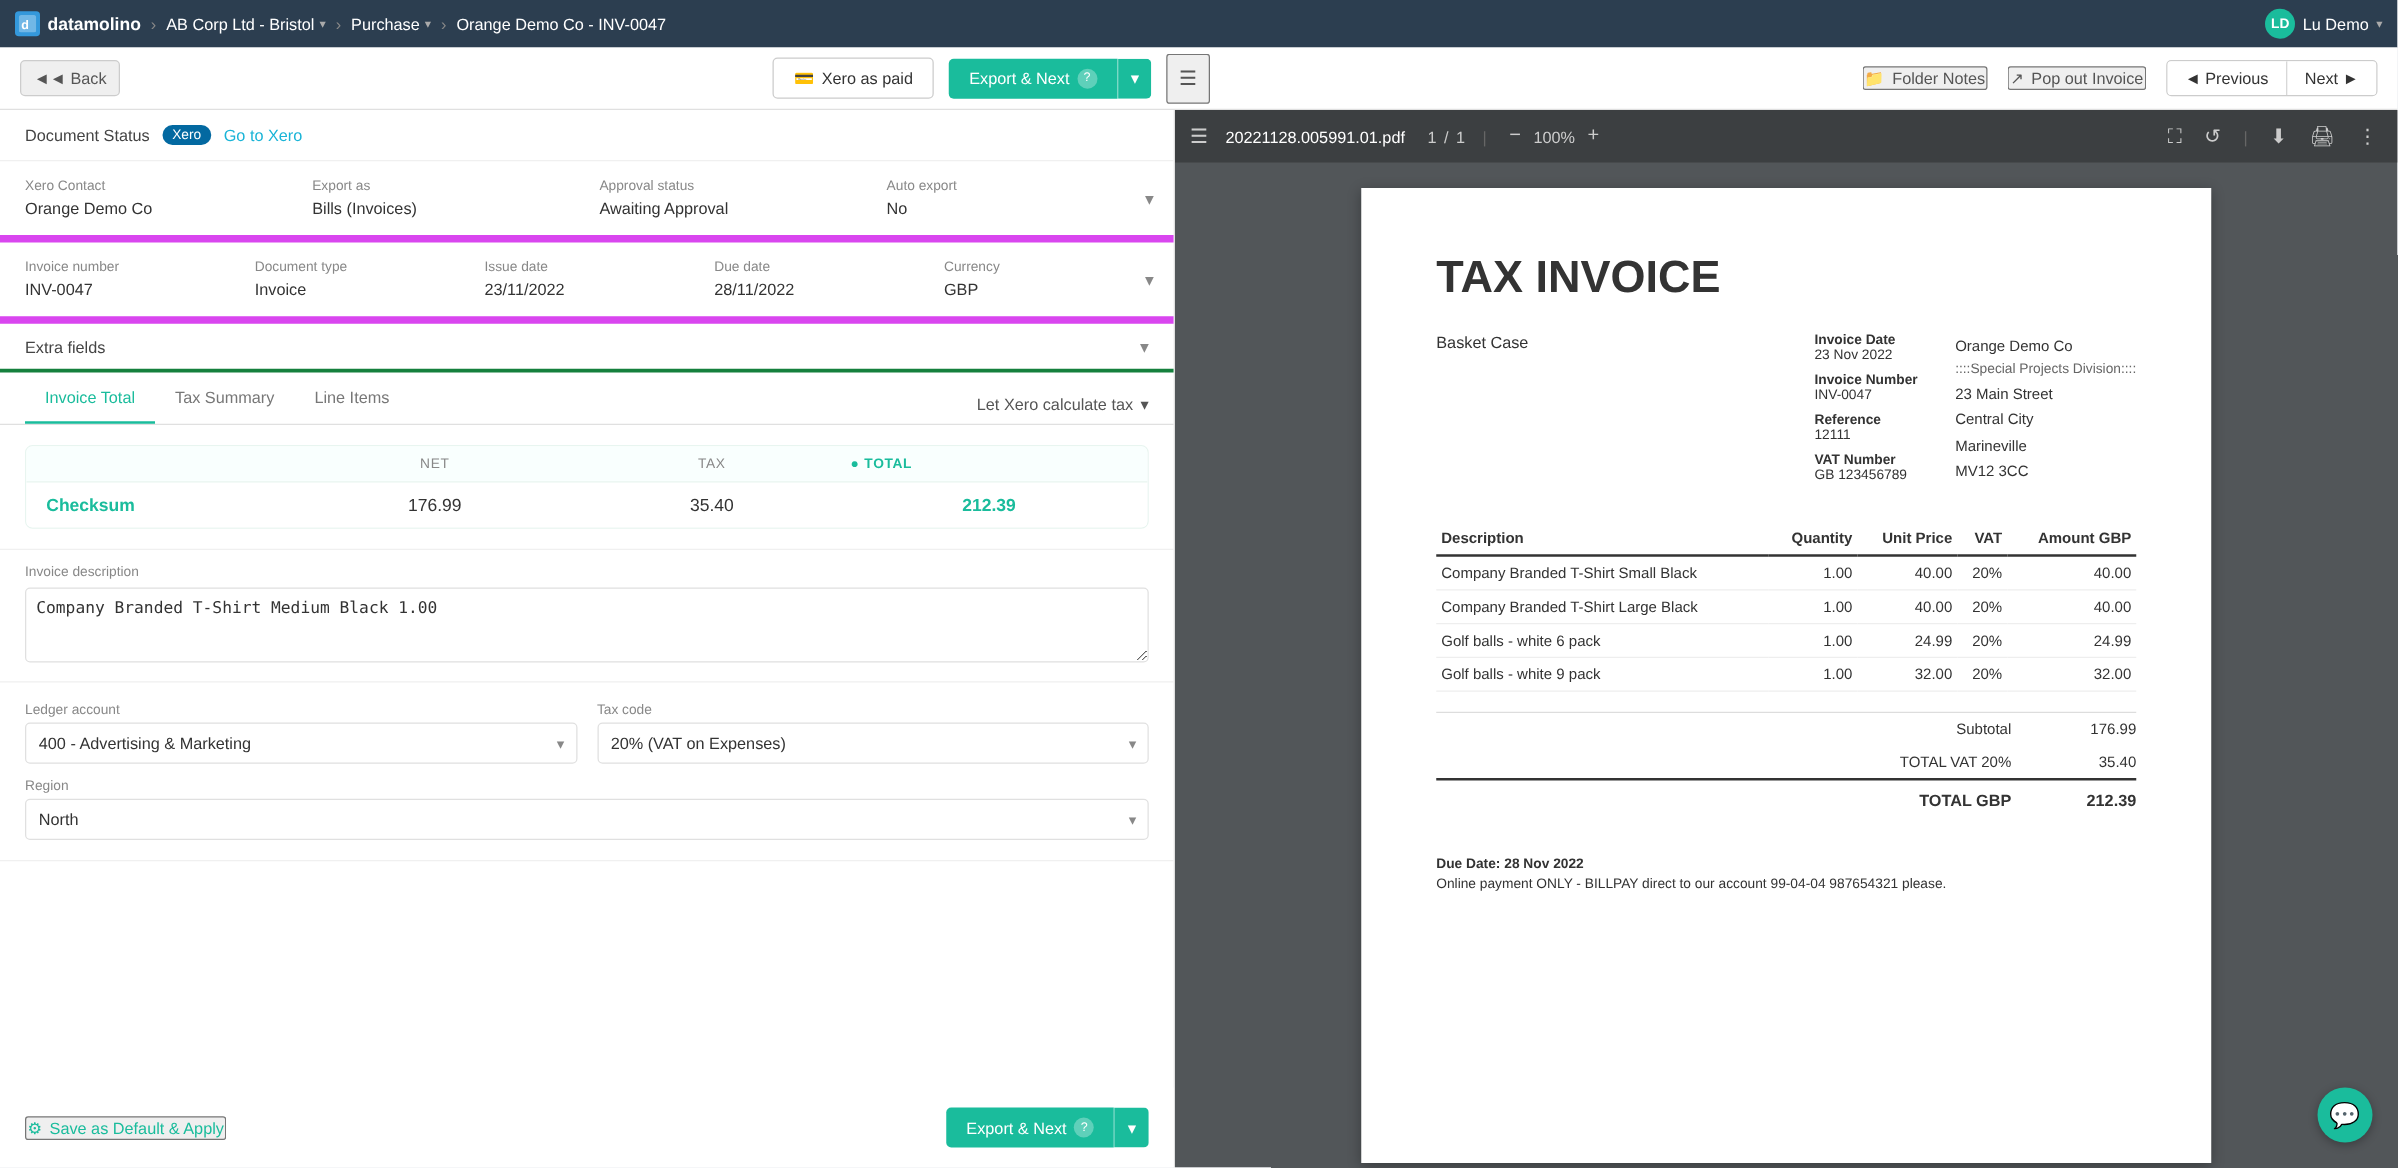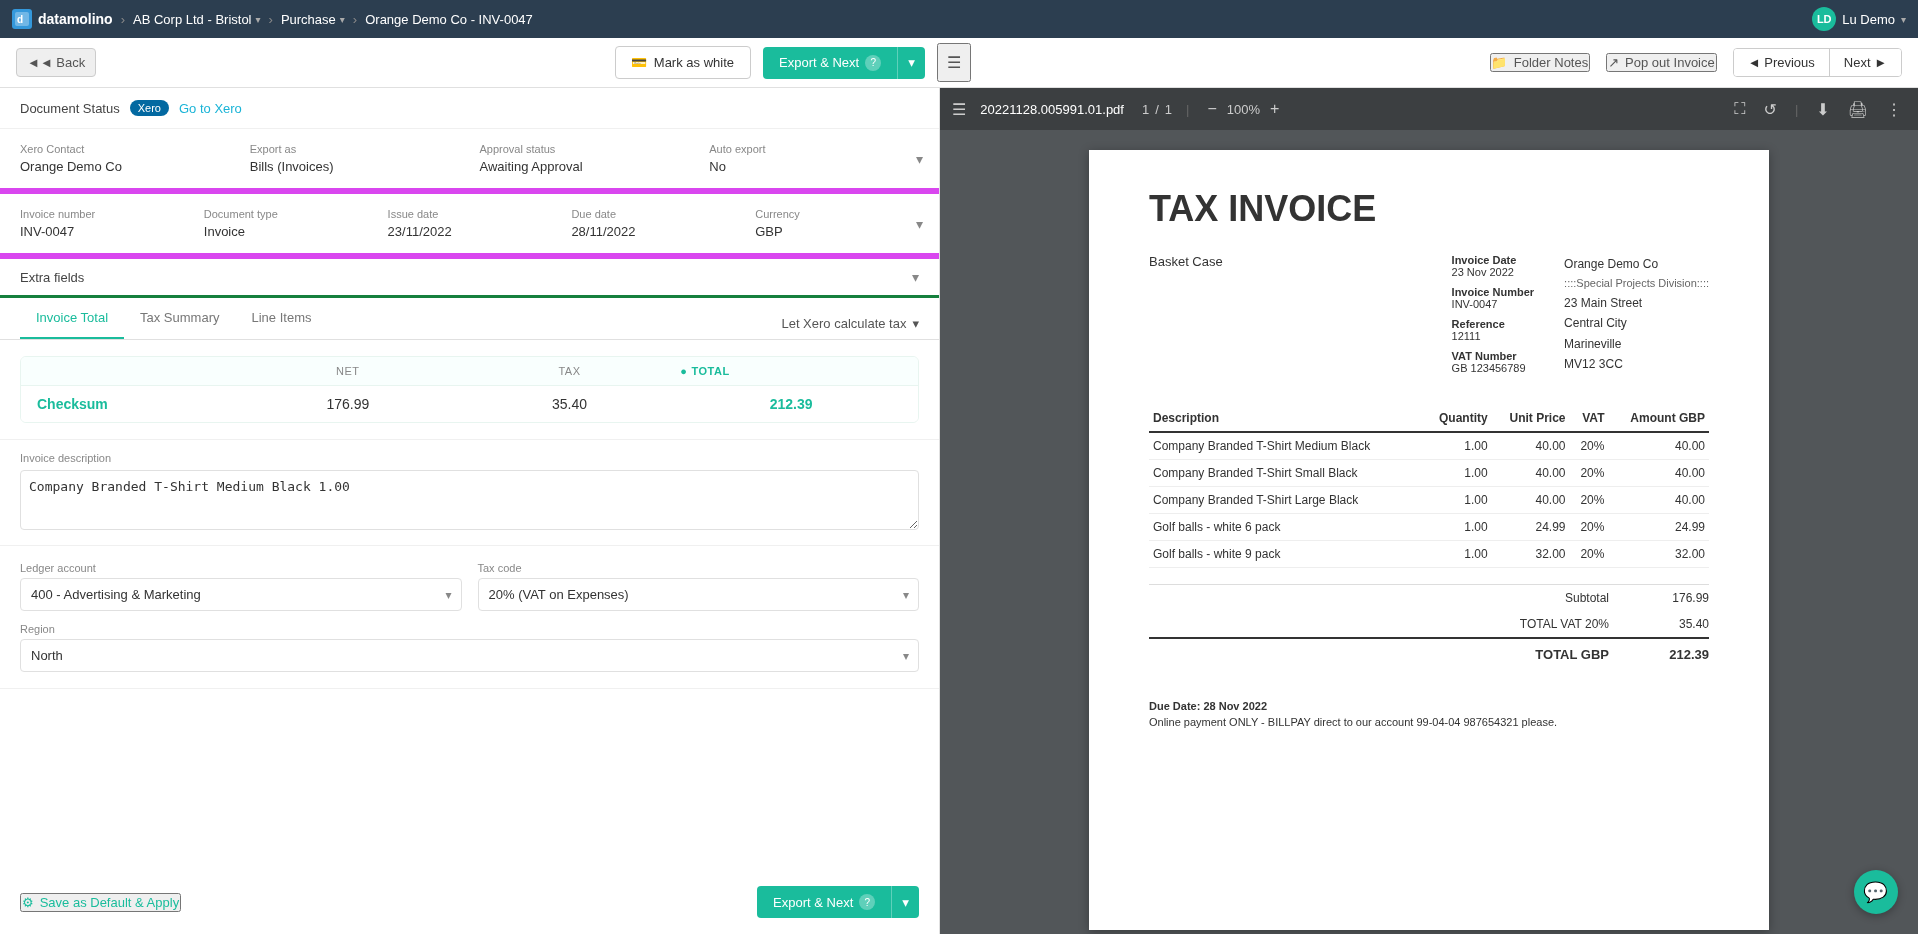--- a/index.html
+++ b/index.html
@@ -98,21 +98,21 @@
     .pdf-page-info { margin-left: 8px; color: #ccc; font-size: 13px; display: flex; align-items: center; gap: 6px; }
     .pdf-spacer { flex: 1; }
     .pdf-zoom { display: flex; align-items: center; gap: 6px; color: #ccc; }
     .pdf-zoom-btn { background: none; border: none; color: #ccc; cursor: pointer; font-size: 16px; padding: 2px 4px; }
     .pdf-zoom-level { font-size: 13px; }
     .pdf-separator { color: #666; margin: 0 4px; }
     .pdf-action-btn { background: none; border: none; color: #ccc; cursor: pointer; font-size: 16px; padding: 4px; }
 
     
     .pdf-content { flex: 1; display: flex; align-items: flex-start; justify-content: center; padding: 20px; overflow-y: auto; }
-    .pdf-page { background: #fff; width: 680px; min-height: 780px; padding: 38px 60px; box-shadow: 0 2px 10px rgba(0,0,0,0.3); }
+    .pdf-page { background: #fff; width: 680px; min-height: 780px; padding: 50px 60px; box-shadow: 0 2px 10px rgba(0,0,0,0.3); }
 
     
     .invoice-title { font-size: 36px; font-weight: 700; color: #333; margin-bottom: 24px; }
     .invoice-header { display: flex; justify-content: space-between; margin-bottom: 30px; }
     .invoice-from { }
     .invoice-from-name { font-size: 13px; color: #333; margin-bottom: 3px; }
     .invoice-from-addr { font-size: 12px; color: #666; line-height: 1.6; }
     .detail-label { font-size: 11px; font-weight: 700; color: #333; }
     .detail-value { font-size: 11px; color: #333; }
 
@@ -168,21 +168,21 @@
 </nav>
 
 <div class="second-nav">
   <button class="back-btn">
     <span>◄</span>
     <span style="margin-left:-4px;">◄ Back</span>
   </button>
   <div class="spacer"></div>
   <button class="mark-paid-btn">
     <span>💳</span>
-    <span>Mark as white</span>
+    <span>Xero as paid</span>
   </button>
   <div class="export-next-group">
     <button class="export-next-btn">
       <span>Export &amp; Next</span>
       <div class="help-icon">
           <span>?</span>
         </div>
     </button>
     <button class="export-next-dropdown">
       <span>▾</span>
@@ -425,27 +425,20 @@
           <thead>
             <tr>
               <th>Description</th>
               <th>Quantity</th>
               <th>Unit Price</th>
               <th>VAT</th>
               <th>Amount GBP</th>
             </tr>
           </thead>
           <tbody id="invoice-tbody">
-          <tr>
-    <td>Company Branded T-Shirt Medium Black</td>
-    <td>1.00</td>
-    <td>40.00</td>
-    <td>20%</td>
-    <td>40.00</td>
-  </tr>
               <tr>
     <td>Company Branded T-Shirt Small Black</td>
     <td>1.00</td>
     <td>40.00</td>
     <td>20%</td>
     <td>40.00</td>
   </tr>
               <tr>
     <td>Company Branded T-Shirt Large Black</td>
     <td>1.00</td>

